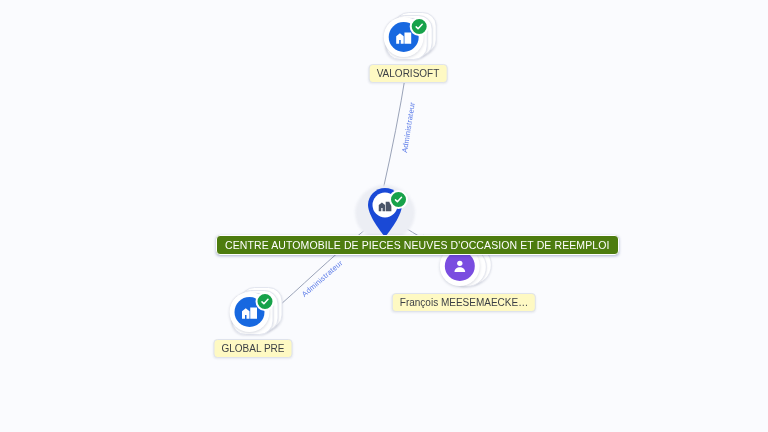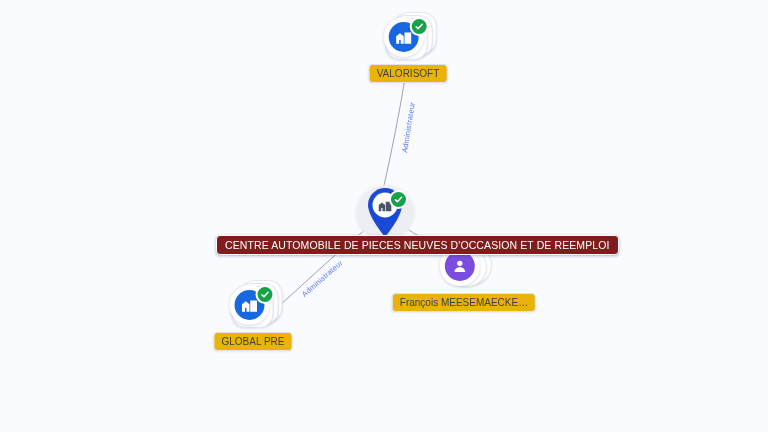--- a/index.html
+++ b/index.html
@@ -38,39 +38,39 @@
 
   .check{position:absolute;left:29px;top:8px;width:15px;height:15px;border-radius:50%;
          background:#17a24a;border:2px solid #ffffff;
          display:flex;align-items:center;justify-content:center;}
   .check svg{display:block;}
 
   
   .nlabel{
     position:relative;margin:1px auto 0;display:table;
     padding:2px 7px;border-radius:4px;
-    background:#eab308;border:1px solid #dfe3ec;
+    background:#fef9c3;border:1px solid #dfe3ec;
     color:#3b3f46;font-size:10px;line-height:13px;white-space:nowrap;
     box-shadow:0 1px 2px rgba(30,40,80,.08);
   }
 
   
   #center-node{position:absolute;left:385px;top:213px;transform:translate(-50%,-50%);}
   .halo{position:absolute;left:-30px;top:-28px;width:60px;height:56px;border-radius:50%;
         background:#eceef4;filter:blur(1px);}
   .pin{position:absolute;left:-20px;top:-26px;width:40px;height:52px;}
   .pin svg{display:block;}
   .pin .pcheck{position:absolute;left:24px;top:3px;width:15px;height:15px;border-radius:50%;
         background:#17a24a;border:2px solid #ffffff;
         display:flex;align-items:center;justify-content:center;}
 
   
   #main-label{
     position:absolute;left:216px;top:235px;
-    background:#7f1d1d;border:1px solid #ffffff;
+    background:#4d7c0f;border:1px solid #ffffff;
     border-radius:4px;padding:2px 8px;
     color:#ffffff;font-size:10.5px;line-height:14px;white-space:nowrap;
     letter-spacing:.1px;
     box-shadow:0 1px 3px rgba(20,40,120,.35);
   }
 
   
   .elabel{position:absolute;font-size:7.5px;white-space:nowrap;
           transform-origin:0 0;letter-spacing:.2px;}
   .elabel.blue{color:#5b7be8;}
@@ -110,21 +110,21 @@
       </div>
       <div class="check">
         <svg width="9" height="9" viewBox="0 0 24 24" fill="none" stroke="#ffffff" stroke-width="4" stroke-linecap="round" stroke-linejoin="round">
           <polyline points="4,13 9,18 20,6"></polyline>
         </svg>
       </div>
     </div>
     <div class="nlabel">VALORISOFT</div>
   </div>
 
-  <div class="node" style="left:253px;top:314px;text-align:center;">
+  <div class="node" style="left:253px;top:321px;text-align:center;">
     <div class="node-visual">
       <div class="stack s1"></div>
       <div class="stack s2"></div>
       <div class="stack s3"></div>
       <div class="disc"></div>
       <div class="bubble company">
         <svg width="18" height="18" viewBox="0 0 24 24" fill="#ffffff">
           <path d="M2 21V11l5-4 5 4v10H8v-5H6v5H2z"></path>
           <path d="M13 21V6h9v15h-9zm2-12h2v2h-2V9zm4 0h1.5v2H19V9zm-4 4h2v2h-2v-2zm4 0h1.5v2H19v-2zm-4 4h2v2h-2v-2zm4 0h1.5v2H19v-2z"></path>
         </svg>

